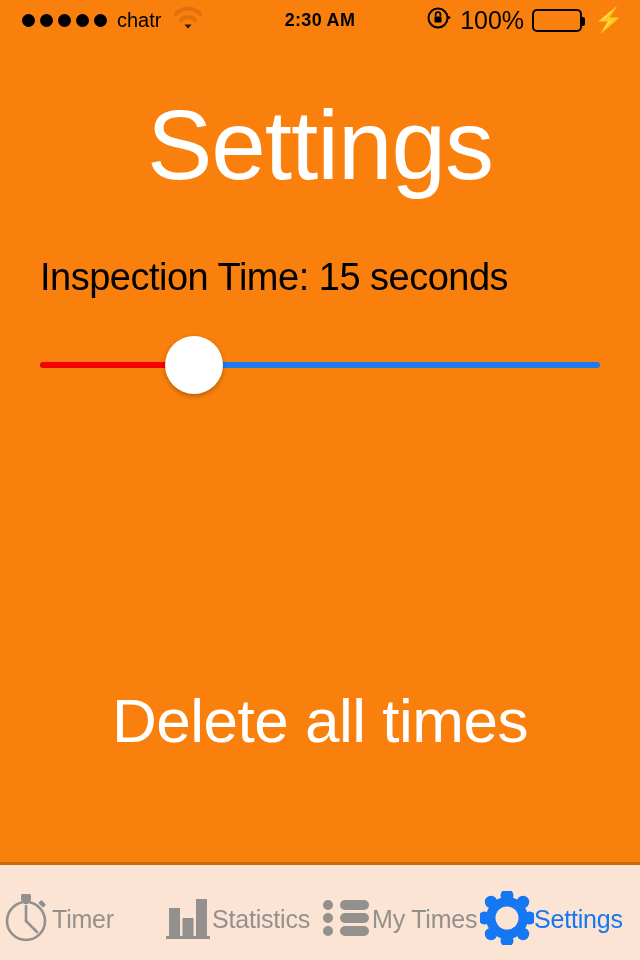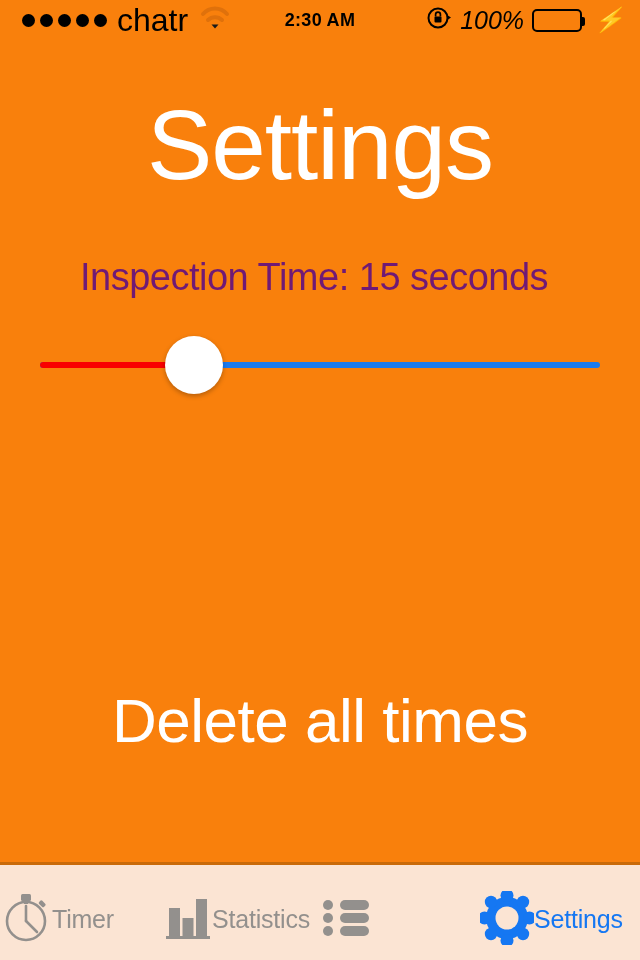--- a/index.html
+++ b/index.html
@@ -46,21 +46,21 @@
     margin-right: 10px;
   }
   .signal-dots i {
     display: block;
     width: 13px;
     height: 13px;
     border-radius: 50%;
     background: #000;
   }
   .carrier-name {
-    font-size: 32px;
+    font-size: 20px;
     letter-spacing: 0px;
     color: #000;
     line-height: 1;
   }
   .wifi-icon {
     margin-left: 12px;
     display: block;
   }
   .status-time {
     position: absolute;
@@ -76,21 +76,20 @@
     letter-spacing: 0.3px;
   }
   .status-right {
     position: absolute;
     right: 16px;
     top: 0;
     height: 40px;
     display: flex;
     align-items: center;
     gap: 8px;
-    font-style: italic;
   }
   .battery-percent {
     font-size: 25px;
     color: #000;
     line-height: 1;
   }
   .battery-shell {
     position: relative;
     width: 50px;
     height: 23px;
@@ -134,26 +133,25 @@
     letter-spacing: -1px;
     line-height: 1;
     font-family: "Liberation Sans", sans-serif;
   }
 
   
   .inspection-label {
     position: absolute;
     top: 258px;
     left: 40px;
-    color: #701a75;
+    color: #000000;
     font-size: 38px;
     font-weight: 300;
     letter-spacing: -0.5px;
     line-height: 1;
-    margin-left: 40px;
   }
 
   
   .slider-wrap {
     position: absolute;
     top: 336px;
     left: 40px;
     width: 560px;
     height: 58px;
   }
@@ -328,20 +326,21 @@
       <span class="tab-icon">
         <svg width="52" height="52" viewBox="0 0 52 52">
           <circle cx="8" cy="13" r="5" fill="#93908D"></circle>
           <circle cx="8" cy="26" r="5" fill="#93908D"></circle>
           <circle cx="8" cy="39" r="5" fill="#93908D"></circle>
           <rect x="20" y="8" width="29" height="10" rx="5" fill="#93908D"></rect>
           <rect x="20" y="21" width="29" height="10" rx="5" fill="#93908D"></rect>
           <rect x="20" y="34" width="29" height="10" rx="5" fill="#93908D"></rect>
         </svg>
       </span>
+      <span class="tab-label">My Times</span>
     </div>
 
     <div class="tab-item active">
       <span class="tab-icon">
         <svg width="54" height="54" viewBox="0 0 54 54">
           <g fill="#1577F2">
             <circle cx="27" cy="27" r="21"></circle>
             <circle cx="27" cy="4.5" r="6.5"></circle>
             <circle cx="27" cy="49.5" r="6.5"></circle>
             <circle cx="4.5" cy="27" r="6.5"></circle>

